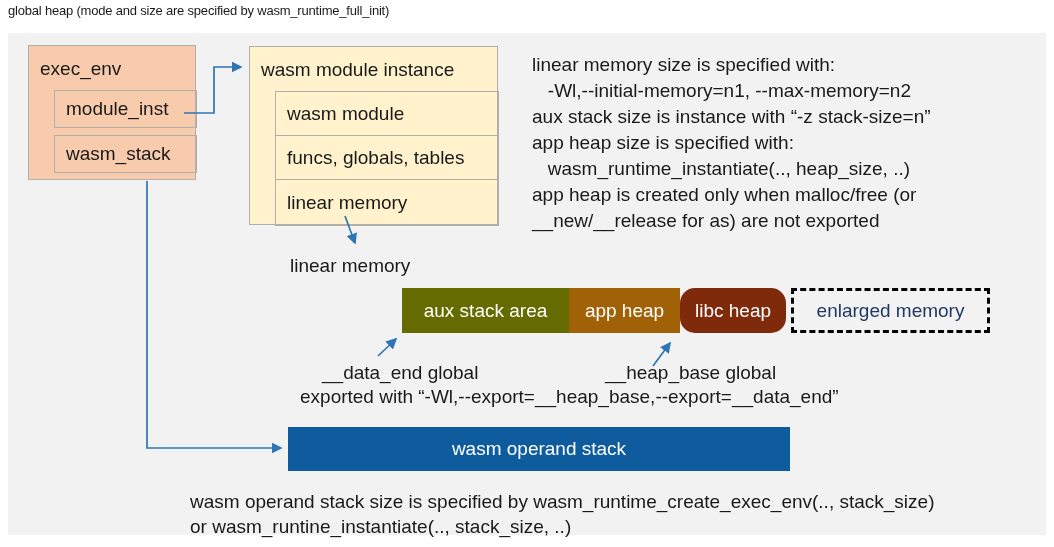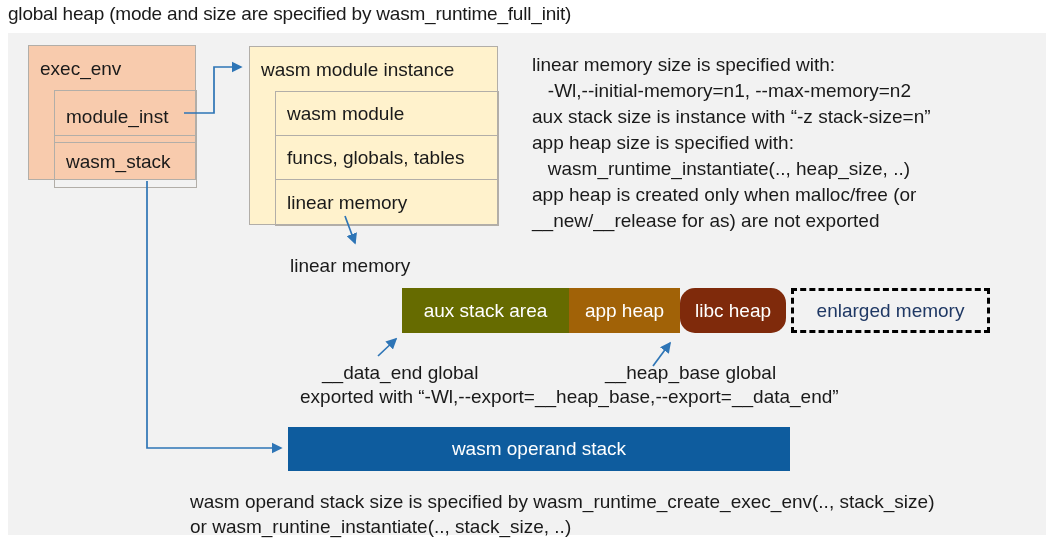--- a/index.html
+++ b/index.html
@@ -1,32 +1,32 @@
 <!DOCTYPE html>
 <html><head>
 <meta charset="utf-8">
 <style>
   html,body{margin:0;padding:0;background:#ffffff;}
   .canvas{
     position:relative;width:1054px;height:547px;overflow:hidden;
     font-family:"Liberation Sans", sans-serif;color:#1a1a1a;background:#ffffff;
   }
   .abs{position:absolute;}
-  .title{left:8px;top:3px;font-size:19px;letter-spacing:-0.2px;}
+  .title{left:8px;top:3px;font-size:13px;letter-spacing:-0.2px;}
   .diagram-bg{left:8px;top:33px;width:1038px;height:502px;background:#F2F2F2;}
 
   
   .struct-box{box-sizing:border-box;border:1px solid #B2AEA8;}
   .box-exec{left:28px;top:45px;width:168px;height:135px;}
   .box-inst{left:249px;top:46px;width:249px;height:179px;}
   .box-header{position:absolute;left:0;top:0;right:0;height:52px;line-height:45px;
     padding-left:11px;font-size:19px;white-space:nowrap;}
   .subrow{position:absolute;box-sizing:border-box;border:1px solid #B2AEA8;
     font-size:19px;padding-left:11px;white-space:nowrap;display:flex;align-items:center;}
-  .box-exec .subrow{left:25px;width:143px;height:53px;}
+  .box-exec .subrow{left:25px;width:143px;height:38px;}
   .box-exec .subrow.r0{top:44px;}
   .box-exec .subrow.r1{top:89px;}
   .box-inst .subrow{left:25px;width:224px;height:45px;}
   .box-inst .subrow.r0{top:44px;}
   .box-inst .subrow.r1{top:88px;}
   .box-inst .subrow.r2{top:132px;height:47px;}
 
   
   .notes-top{left:532px;top:52px;font-size:19px;}
   .notes-top .ln{height:26px;line-height:26px;white-space:pre;}

